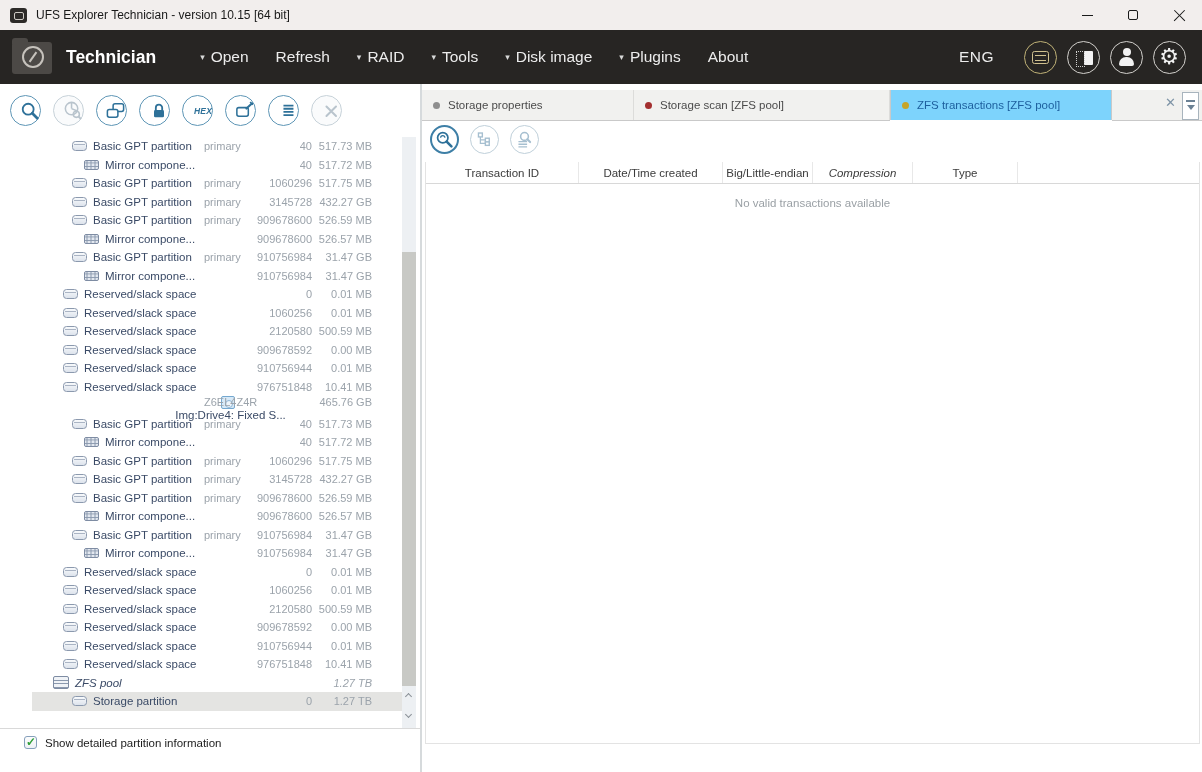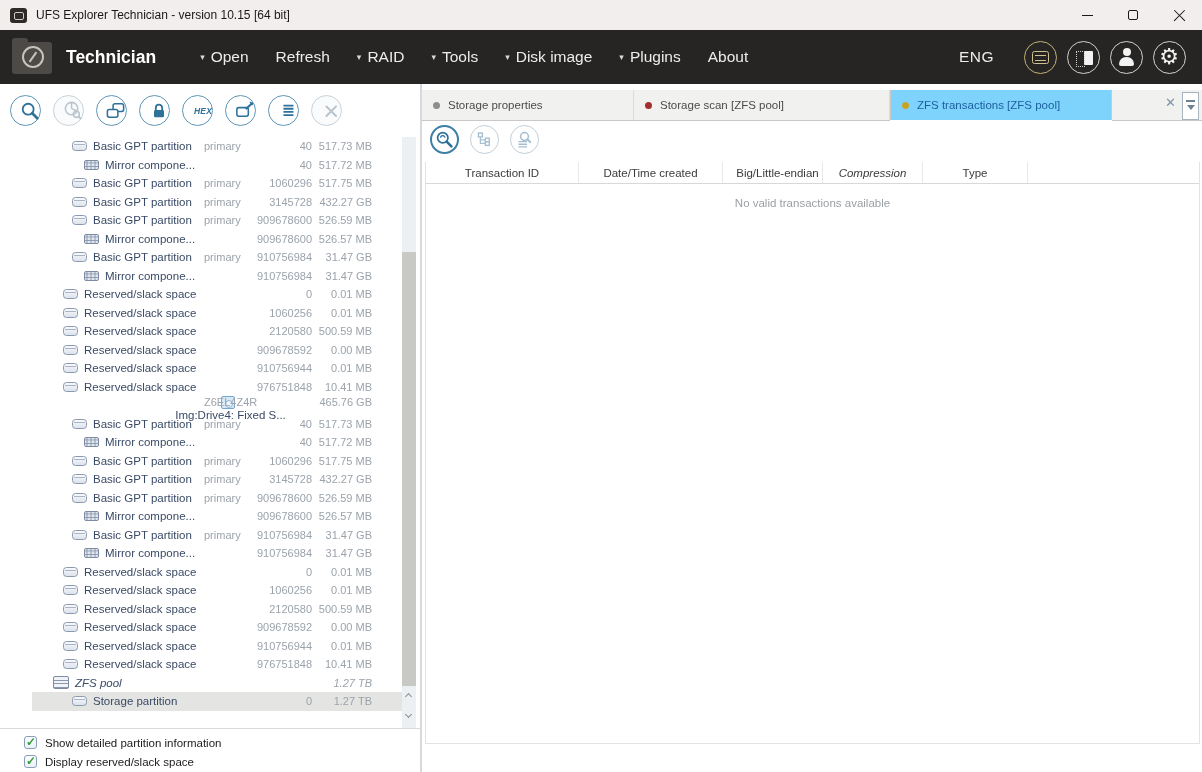--- a/index.html
+++ b/index.html
@@ -119,21 +119,21 @@
   .tab-menu::after{content:"";position:absolute;left:3.5px;top:12px;border-left:4px solid transparent;border-right:4px solid transparent;border-top:5px solid #6b8194;}
   .right-toolbar{position:absolute;left:0;top:37px;height:41px;display:flex;gap:11px;padding:4px 0 0 8px;}
   .rbtn{width:29px;height:29px;border:1.5px solid #bfd0da;border-radius:50%;background:#fff;display:flex;align-items:center;justify-content:center;color:#a6bfd0;flex:none;}
   .rbtn[data-active="true"]{border-color:#3e7fa6;color:#2e7199;border-width:2px;}
   
   .table{position:absolute;left:3px;top:78px;width:775px;bottom:28px;border:1px solid #e3e3e3;border-top:none;background:#fff;}
   .thead{display:flex;height:22px;border-bottom:1px solid #d8d8d8;}
   .th{display:flex;align-items:center;justify-content:center;font-size:11.5px;color:#3b3b3b;border-right:1px solid #e8e8e8;height:100%;}
   .th:nth-child(1){width:153px;}
   .th:nth-child(2){width:144px;}
-  .th:nth-child(3){width:90px;margin-left:10px;}
+  .th:nth-child(3){width:90px;}
   .th:nth-child(4){width:100px;font-style:italic;}
   .th:nth-child(5){width:105px;}
   .empty-msg{margin-top:13px;text-align:center;font-size:11.5px;color:#9aa0a5;}
 </style>
 </head>
 <body>
 
 <div class="window">
 
   <div class="titlebar">
@@ -530,24 +530,20 @@
 
       <div class="left-sep"></div>
 
       <div class="left-footer">
 
           <div class="cb-row">
             <span class="checkbox" data-checked="true"></span>
             <span>Show detailed partition information</span>
           </div>
 
-          <div class="cb-row">
-            <span class="checkbox" data-checked="true"></span>
-            <span>Display reserved/slack space</span>
-          </div>
 
       </div>
     </div>
 
     <div class="right-panel">
 
       <div class="tabbar">
         <div class="tab-strip">
 
             <div class="tab" data-active="false">

